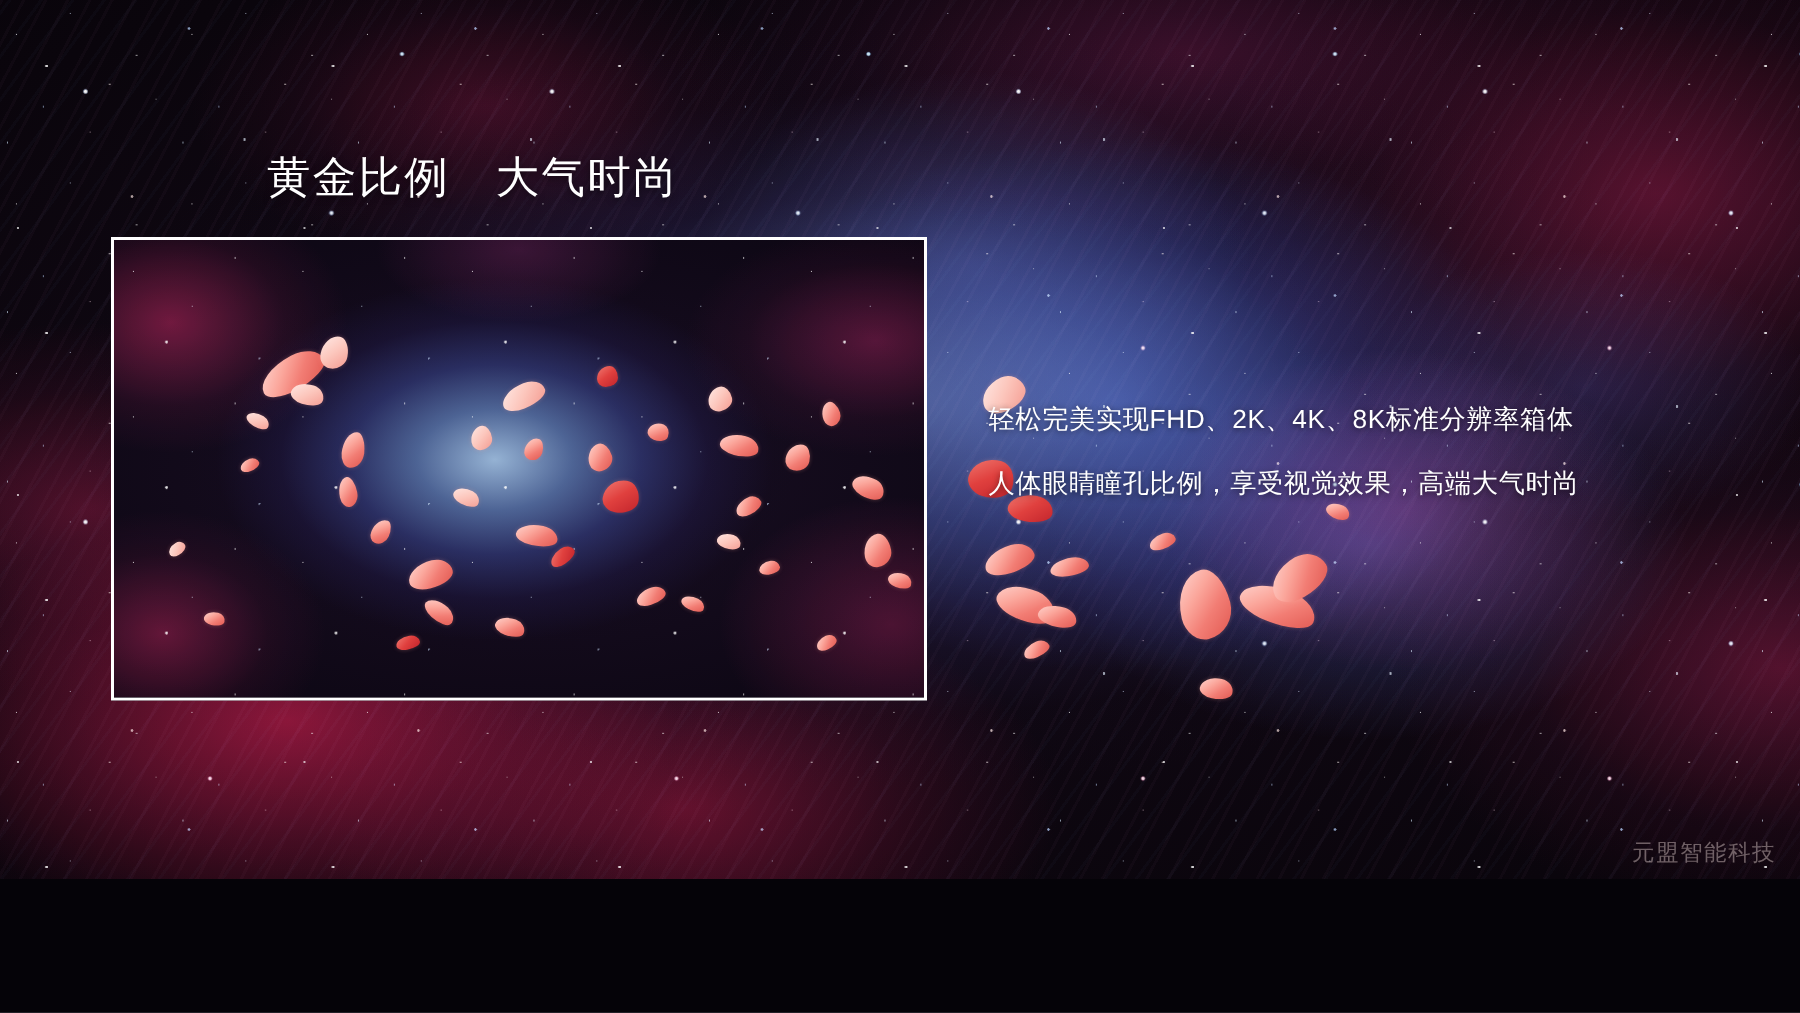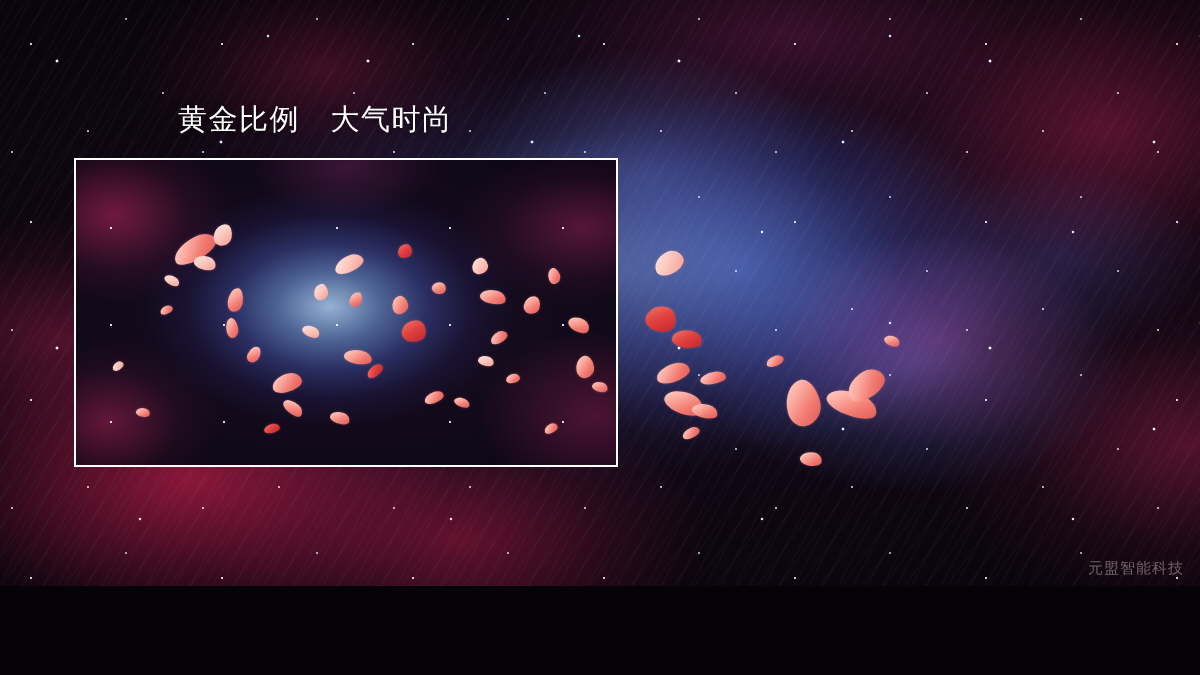--- a/index.html
+++ b/index.html
@@ -289,17 +289,19 @@
       <div class="petal deep" style="left: 672px; top: 330px; width: 30px; height: 18px; transform: rotate(10deg); position: absolute;"></div>
       <div class="petal" style="left: 786px; top: 380px; width: 34px; height: 46px; transform: rotate(-14deg); position: absolute;"></div>
       <div class="petal" style="left: 826px; top: 392px; width: 52px; height: 24px; transform: rotate(22deg); position: absolute;"></div>
       <div class="petal" style="left: 846px; top: 372px; width: 40px; height: 26px; transform: rotate(-30deg); position: absolute;"></div>
       <div class="petal" style="left: 800px; top: 452px; width: 22px; height: 14px; transform: rotate(12deg); position: absolute;"></div>
       <div class="petal" style="left: 766px; top: 356px; width: 18px; height: 10px; transform: rotate(-18deg); position: absolute;"></div>
       <div class="petal" style="left: 884px; top: 336px; width: 16px; height: 10px; transform: rotate(26deg); position: absolute;"></div>
     </div>
 
   <div class="copy">
+    <div class="copy-line">轻松完美实现FHD、2K、4K、8K标准分辨率箱体</div>
+    <div class="copy-line">人体眼睛瞳孔比例，享受视觉效果，高端大气时尚</div>
   </div>
 
   <div class="watermark">元盟智能科技</div>
 
 </div>
 
 </body></html>

